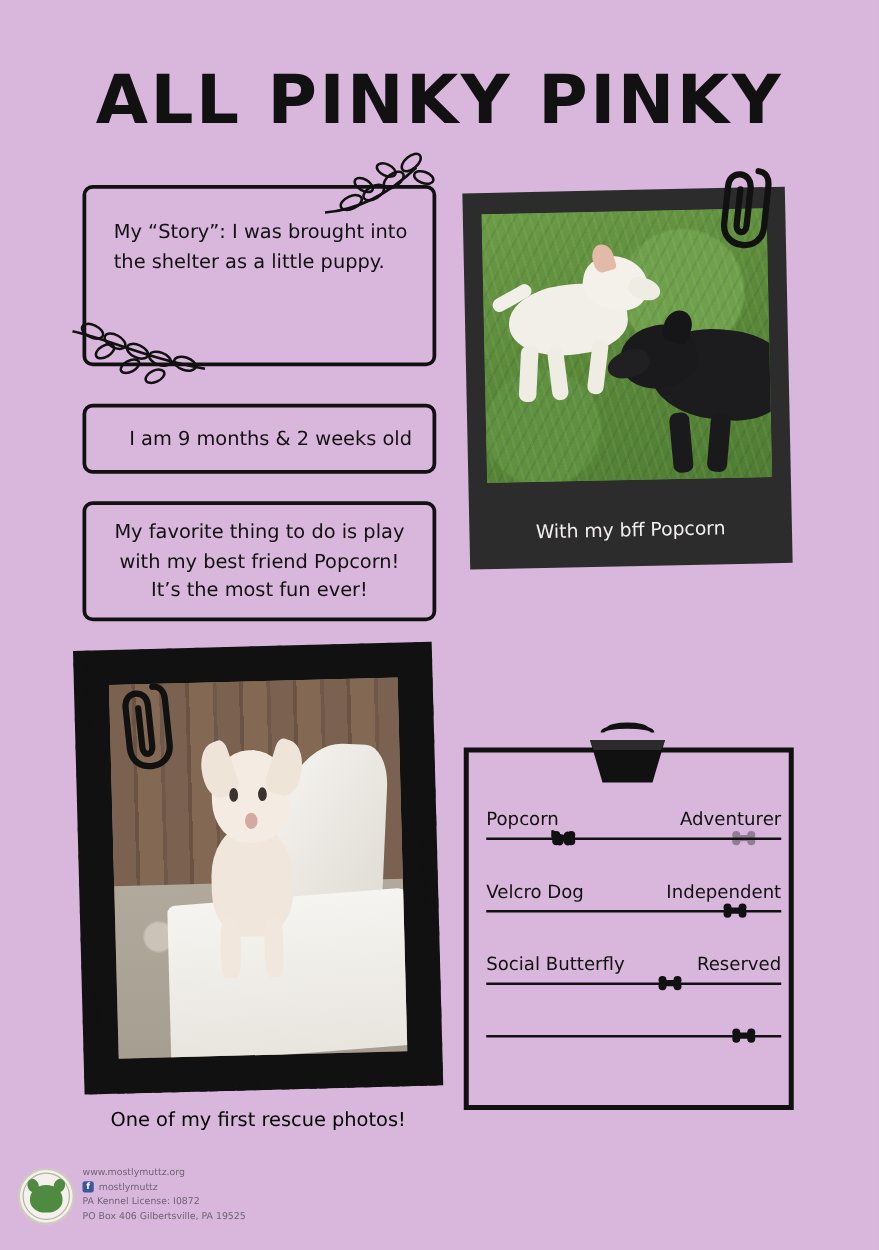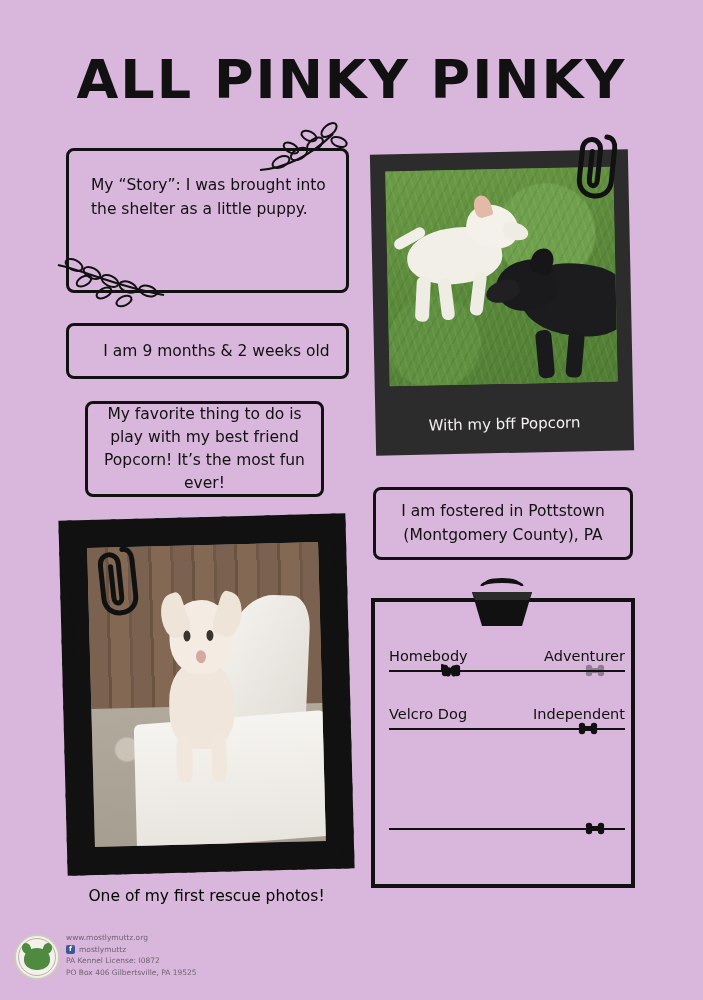--- a/index.html
+++ b/index.html
@@ -49,24 +49,23 @@
 
   
   #age-box {
     top: 323px; left: 66px; width: 283px; height: 56px;
     display: flex; align-items: center; justify-content: center; padding-left: 32px;
   }
   #age-box .txt { font-size: 15.5px; }
 
   
   #fav-box {
-    top: 401px; left: 66px; width: 239px; height: 96px;
-    display: flex; align-items: center; justify-content: center;
+    top: 401px; left: 66px; width: 283px; height: 96px;
+    display: flex; align-items: flex-end; justify-content: center;
     text-align: center;
-    margin-left: 19px;
   }
   #fav-box .txt { font-size: 15.5px; line-height: 1.5; }
 
   
   #foster-box {
     top: 487px; left: 373px; width: 260px; height: 73px;
     display: flex; align-items: center; justify-content: center;
     text-align: center;
   }
   #foster-box .txt { font-size: 15.5px; line-height: 1.5; }
@@ -437,23 +436,20 @@
   </div>
 
   <div class="box" id="age-box">
     <div class="txt">I am 9 months &amp; 2 weeks old</div>
   </div>
 
   <div class="box" id="fav-box">
     <div class="txt">My favorite thing to do is play with my best friend Popcorn! It’s the most fun ever!</div>
   </div>
 
-  <div class="box" id="foster-box">
-    <div class="txt">I am fostered in Pottstown (Montgomery County), PA</div>
-  </div>
 
   <div id="polaroid">
     <div class="photo">
       <div class="grass"></div>
       <div class="white-dog">
         <div class="tail"></div>
         <div class="body"></div>
         <div class="leg1"></div>
         <div class="leg2"></div>
         <div class="leg3"></div>
@@ -503,21 +499,21 @@
   <svg id="clip-scallop" viewBox="0 0 38 74">
     <path d="M26 7 C32 7 35 12 35 18 L35 54 C35 64 28 70 19 70 C10 70 3 64 3 54 L3 21
              C3 15 7 11 12 11 C17 11 21 15 21 21 L21 54 C21 58 19 60 17 60 C15 60 13 58 13 54 L13 23" fill="none" stroke="#111" stroke-width="5" stroke-linecap="round" stroke-linejoin="round"></path>
   </svg>
 
   <div id="scallop-caption">One of my first rescue photos!</div>
 
   <div id="personality-panel">
     <div class="trait-row" style="top:46px">
       <div class="trait-labels">
-        <span>Homebody</span>
+        <span>Popcorn</span>
         <span>Adventurer</span>
       </div>
       <div class="trait-line">
         <svg class="bone" style="left:22%" viewBox="0 0 20 15">
           <path d="M4 3.5a3 3 0 1 0 0 1.2 3 3 0 1 0 0 6.3 3 3 0 1 0 0-1.2h12a3 3 0 1 0 0 1.2 3 3 0 1 0 0-6.3 3 3 0 1 0 0 1.2z" fill="#111"></path>
           <rect x="4" y="5" width="12" height="5" fill="#111"></rect>
           <circle cx="4" cy="5" r="3.2" fill="#111"></circle>
             <circle cx="4" cy="10" r="3.2" fill="#111"></circle>
           <circle cx="16" cy="5" r="3.2" fill="#111"></circle>
             <circle cx="16" cy="10" r="3.2" fill="#111"></circle>
@@ -541,20 +537,35 @@
         <svg class="bone" style="left:80%" viewBox="0 0 20 15">
           <rect x="4" y="5" width="12" height="5" fill="#111"></rect>
           <circle cx="4" cy="5" r="3.2" fill="#111"></circle>
             <circle cx="4" cy="10" r="3.2" fill="#111"></circle>
           <circle cx="16" cy="5" r="3.2" fill="#111"></circle>
             <circle cx="16" cy="10" r="3.2" fill="#111"></circle>
         </svg>
       </div>
     </div>
 
+    <div class="trait-row" style="top:162px">
+      <div class="trait-labels">
+        <span>Social Butterfly</span>
+        <span>Reserved</span>
+      </div>
+      <div class="trait-line">
+        <svg class="bone" style="left:58%" viewBox="0 0 20 15">
+          <rect x="4" y="5" width="12" height="5" fill="#111"></rect>
+          <circle cx="4" cy="5" r="3.2" fill="#111"></circle>
+            <circle cx="4" cy="10" r="3.2" fill="#111"></circle>
+          <circle cx="16" cy="5" r="3.2" fill="#111"></circle>
+            <circle cx="16" cy="10" r="3.2" fill="#111"></circle>
+        </svg>
+      </div>
+    </div>
 
     <div class="trait-row" style="top:220px">
       <div class="trait-line">
         <svg class="bone" style="left:83%" viewBox="0 0 20 15">
           <rect x="4" y="5" width="12" height="5" fill="#111"></rect>
           <circle cx="4" cy="5" r="3.2" fill="#111"></circle>
             <circle cx="4" cy="10" r="3.2" fill="#111"></circle>
           <circle cx="16" cy="5" r="3.2" fill="#111"></circle>
             <circle cx="16" cy="10" r="3.2" fill="#111"></circle>
         </svg>

